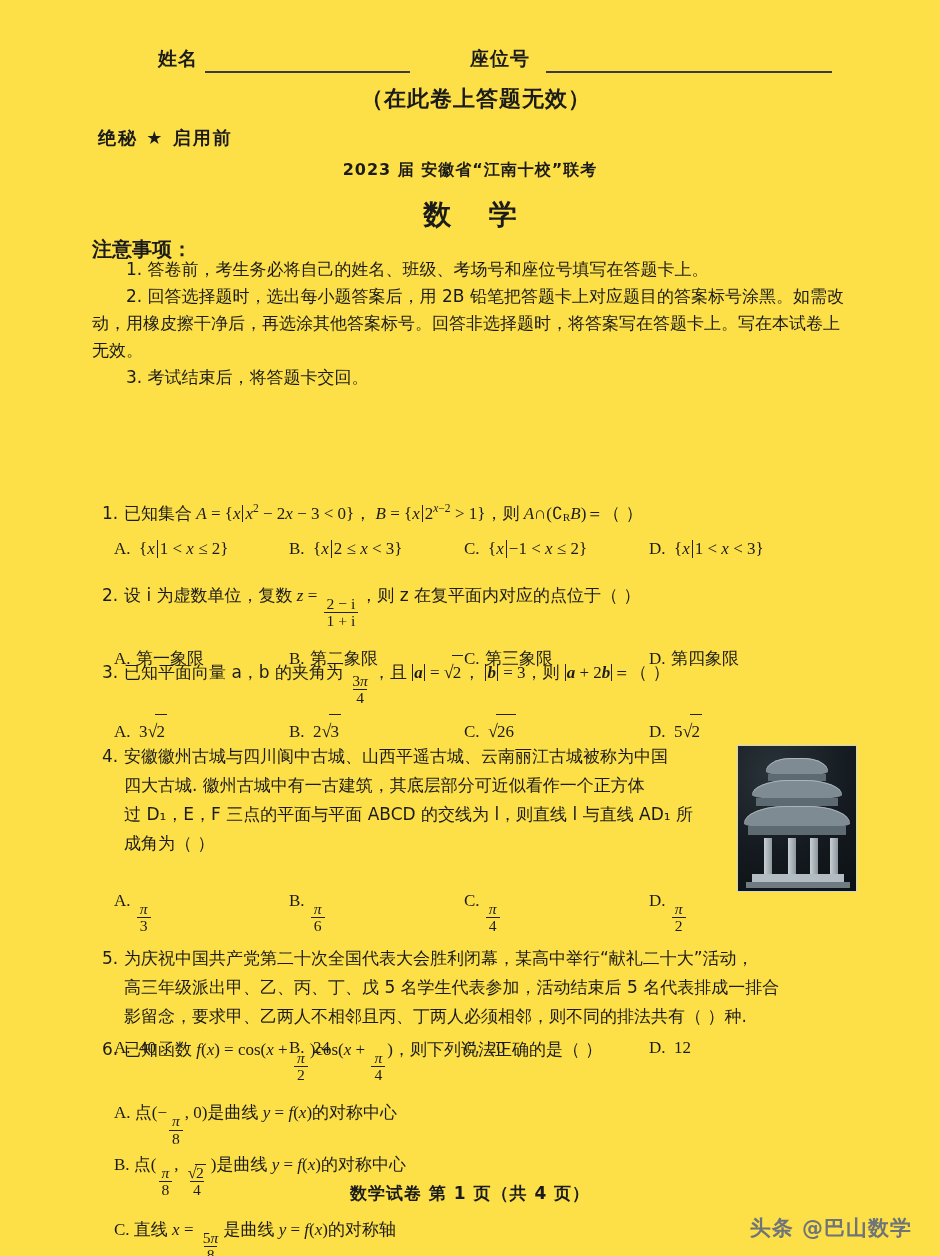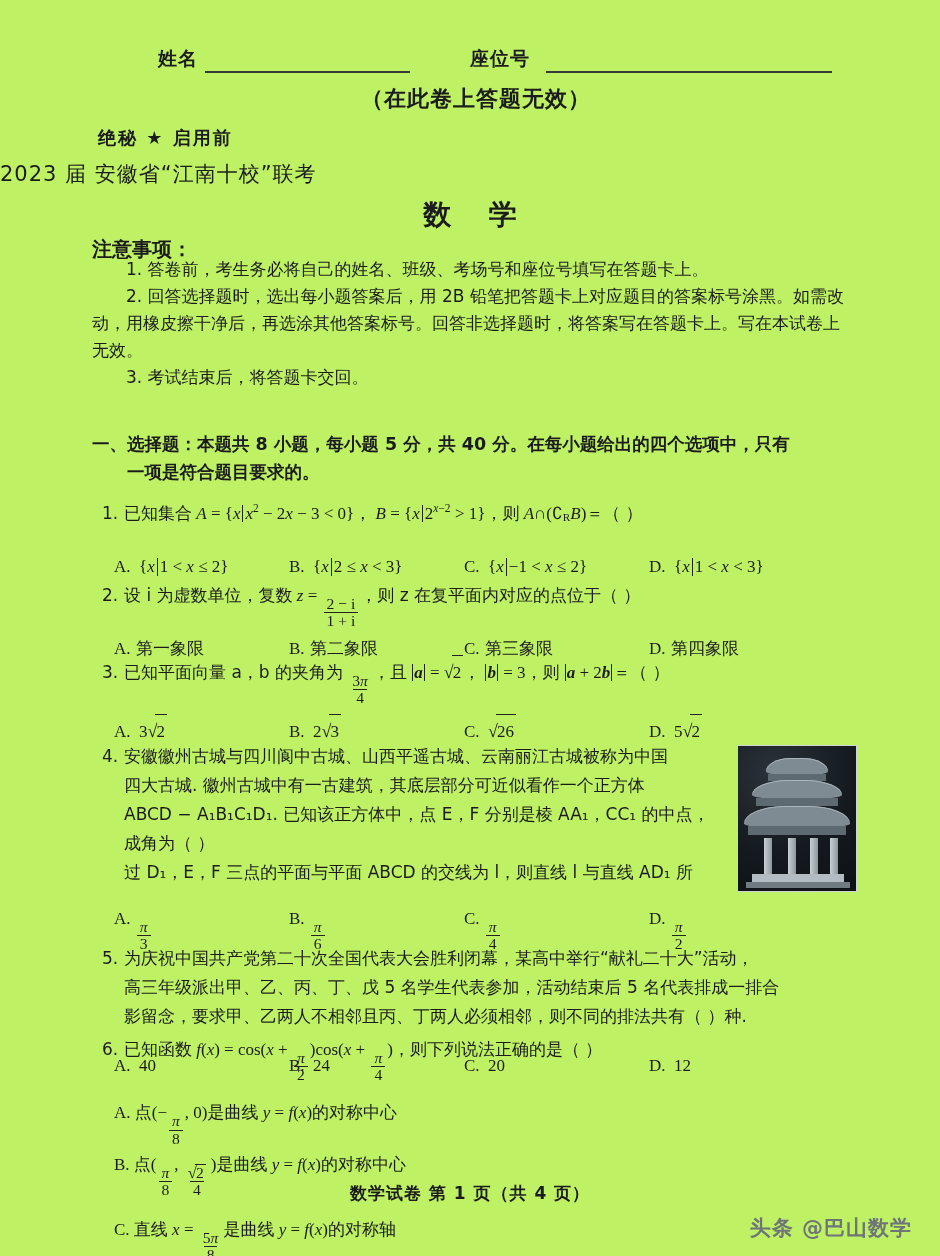--- a/index.html
+++ b/index.html
@@ -12,21 +12,21 @@
     width: 940px;
     height: 1256px;
     position: relative;
     font-family: "Liberation Serif", "DejaVu Serif", serif;
     color: #1b1b1b;
     overflow: hidden;
   }
   .page {
     position: absolute;
     inset: 0;
-    background: #bef264;
+    background: #fde047;
     padding: 0;
   }
 
   
   .cn { font-family: "DejaVu Sans", "Liberation Sans", sans-serif; }
   .bold { font-weight: bold; }
   .mi { font-family: "Liberation Serif", "DejaVu Serif", serif; font-style: italic; }
   .mr { font-family: "Liberation Serif", "DejaVu Serif", serif; font-style: normal; }
 
   
@@ -105,23 +105,23 @@
     top: 126px; left: 98px;
     font-size: 18px;
     font-weight: bold;
     letter-spacing: 2px;
     text-align: right;
   }
 
   .paper-title {
     position: absolute;
     top: 160px; left: 0; right: 0;
-    text-align: left;
-    font-size: 21px;
-    font-weight: normal;
+    text-align: center;
+    font-size: 16px;
+    font-weight: bold;
     letter-spacing: 1px;
   }
   .subject-title {
     position: absolute;
     top: 196px; left: 0; right: 0;
     text-align: center;
     font-size: 28px;
     font-weight: bold;
     letter-spacing: 14px;
     text-indent: 14px;
@@ -163,21 +163,21 @@
   .q .stem { display: block; margin-left: 10px; }
   .q .num-col {
     display: inline-block;
     width: 22px;
   }
   .hang { padding-left: 22px; display: block; }
 
   .opts {
     display: block;
     padding-left: 22px;
-    margin-top: 20px;
+    margin-top: 2px;
   }
   .opts .o {
     display: inline-block;
     vertical-align: top;
   }
 
   
   .o-w1 { width: 175px; }
   .o-w2 { width: 175px; }
   .o-w3 { width: 185px; }
@@ -271,24 +271,20 @@
   <div class="paper-title cn">2023 届 安徽省“江南十校”联考</div>
   <div class="subject-title cn">数 学</div>
 
   <div class="notes-head cn">注意事项：</div>
   <div class="notes cn">
     <p class="ind">1. 答卷前，考生务必将自己的姓名、班级、考场号和座位号填写在答题卡上。</p>
     <p class="ind">2. 回答选择题时，选出每小题答案后，用 2B 铅笔把答题卡上对应题目的答案标号涂黑。如需改动，用橡皮擦干净后，再选涂其他答案标号。回答非选择题时，将答案写在答题卡上。写在本试卷上无效。</p>
     <p class="ind">3. 考试结束后，将答题卡交回。</p>
   </div>
 
-  <div class="sec-head cn">
-    <span>一、选择题：本题共 8 小题，每小题 5 分，共 40 分。在每小题给出的四个选项中，只有</span>
-    <span class="l2">一项是符合题目要求的。</span>
-  </div>
 
   <div class="q" style="top:494px;">
     <span class="stem">
       <span class="num-col cn">1.</span><span class="cn">已知集合</span>
       <span class="mi">A</span><span class="mr"> = {</span><span class="mi">x</span><span class="setbar"></span><span class="mi">x</span><sup class="ex">2</sup><span class="mr"> − 2</span><span class="mi">x</span><span class="mr"> − 3 &lt; 0}</span><span class="cn">，</span>
       <span class="mi">B</span><span class="mr"> = {</span><span class="mi">x</span><span class="setbar"></span><span class="mr">2</span><sup class="ex"><span class="mi">x</span>−2</sup><span class="mr"> &gt; 1}</span><span class="cn">，则</span>
       <span class="mi">A</span><span class="mr">∩(∁</span><sub class="ix mr">R</sub><span class="mi">B</span><span class="mr">)</span><span class="cn">＝（      ）</span>
     </span>
     <span class="opts">
       <span class="o o-w1">
@@ -308,21 +304,21 @@
   </div>
 
   <div class="q" style="top:578px; line-height:34px;">
     <span class="stem">
       <span class="num-col cn">2.</span><span class="cn">设 i 为虚数单位，复数</span>
       <span class="mi">z</span><span class="mr"> = </span><span class="frac mr">
           <span class="num">2 − i</span>
           <span class="den">1 + i</span>
         </span><span class="cn">，则 z 在复平面内对应的点位于（      ）</span>
     </span>
-    <span class="opts" style="margin-top:2px;">
+    <span class="opts" style="margin-top:12px;">
       <span class="o o-w1 cn">
         <span class="mr">A.</span>
         <span>第一象限</span>
       </span><span class="o o-w2 cn">
         <span class="mr">B.</span>
         <span>第二象限</span>
       </span><span class="o o-w3 cn">
         <span class="mr">C.</span>
         <span>第三象限</span>
       </span><span class="o o-w4 cn">
@@ -357,23 +353,22 @@
         <span class="mr">D.</span>
         <span class="mr">&nbsp;5</span><span class="sqrt"><span class="rad">√</span><span class="bar">2</span></span>
       </span>
     </span>
   </div>
 
   <div class="q" style="top:742px; line-height:29px; width:640px;">
     <span class="stem">
       <span class="num-col cn">4.</span><span class="cn">安徽徽州古城与四川阆中古城、山西平遥古城、云南丽江古城被称为中国</span>
       <span class="hang cn">四大古城. 徽州古城中有一古建筑，其底层部分可近似看作一个正方体</span>
-      <span class="hang cn">ABCD − A₁B₁C₁D₁. 已知该正方体中，点 E，F 分别是棱 AA₁，CC₁ 的中点，</span>
+      <span class="hang cn">过 D₁，E，F 三点的平面与平面 ABCD 的交线为 l，则直线 l 与直线 AD₁ 所</span>
       <span class="hang cn">成角为（      ）</span>
-      <span class="hang cn">过 D₁，E，F 三点的平面与平面 ABCD 的交线为 l，则直线 l 与直线 AD₁ 所</span>
     </span>
   </div>
 
   <div class="q" style="top:884px; line-height:30px;">
     <span class="opts">
       <span class="o o-w1">
         <span class="mr">A.</span>
         <span class="frac">
             <span class="num mi">π</span>
             <span class="den mr">3</span>

